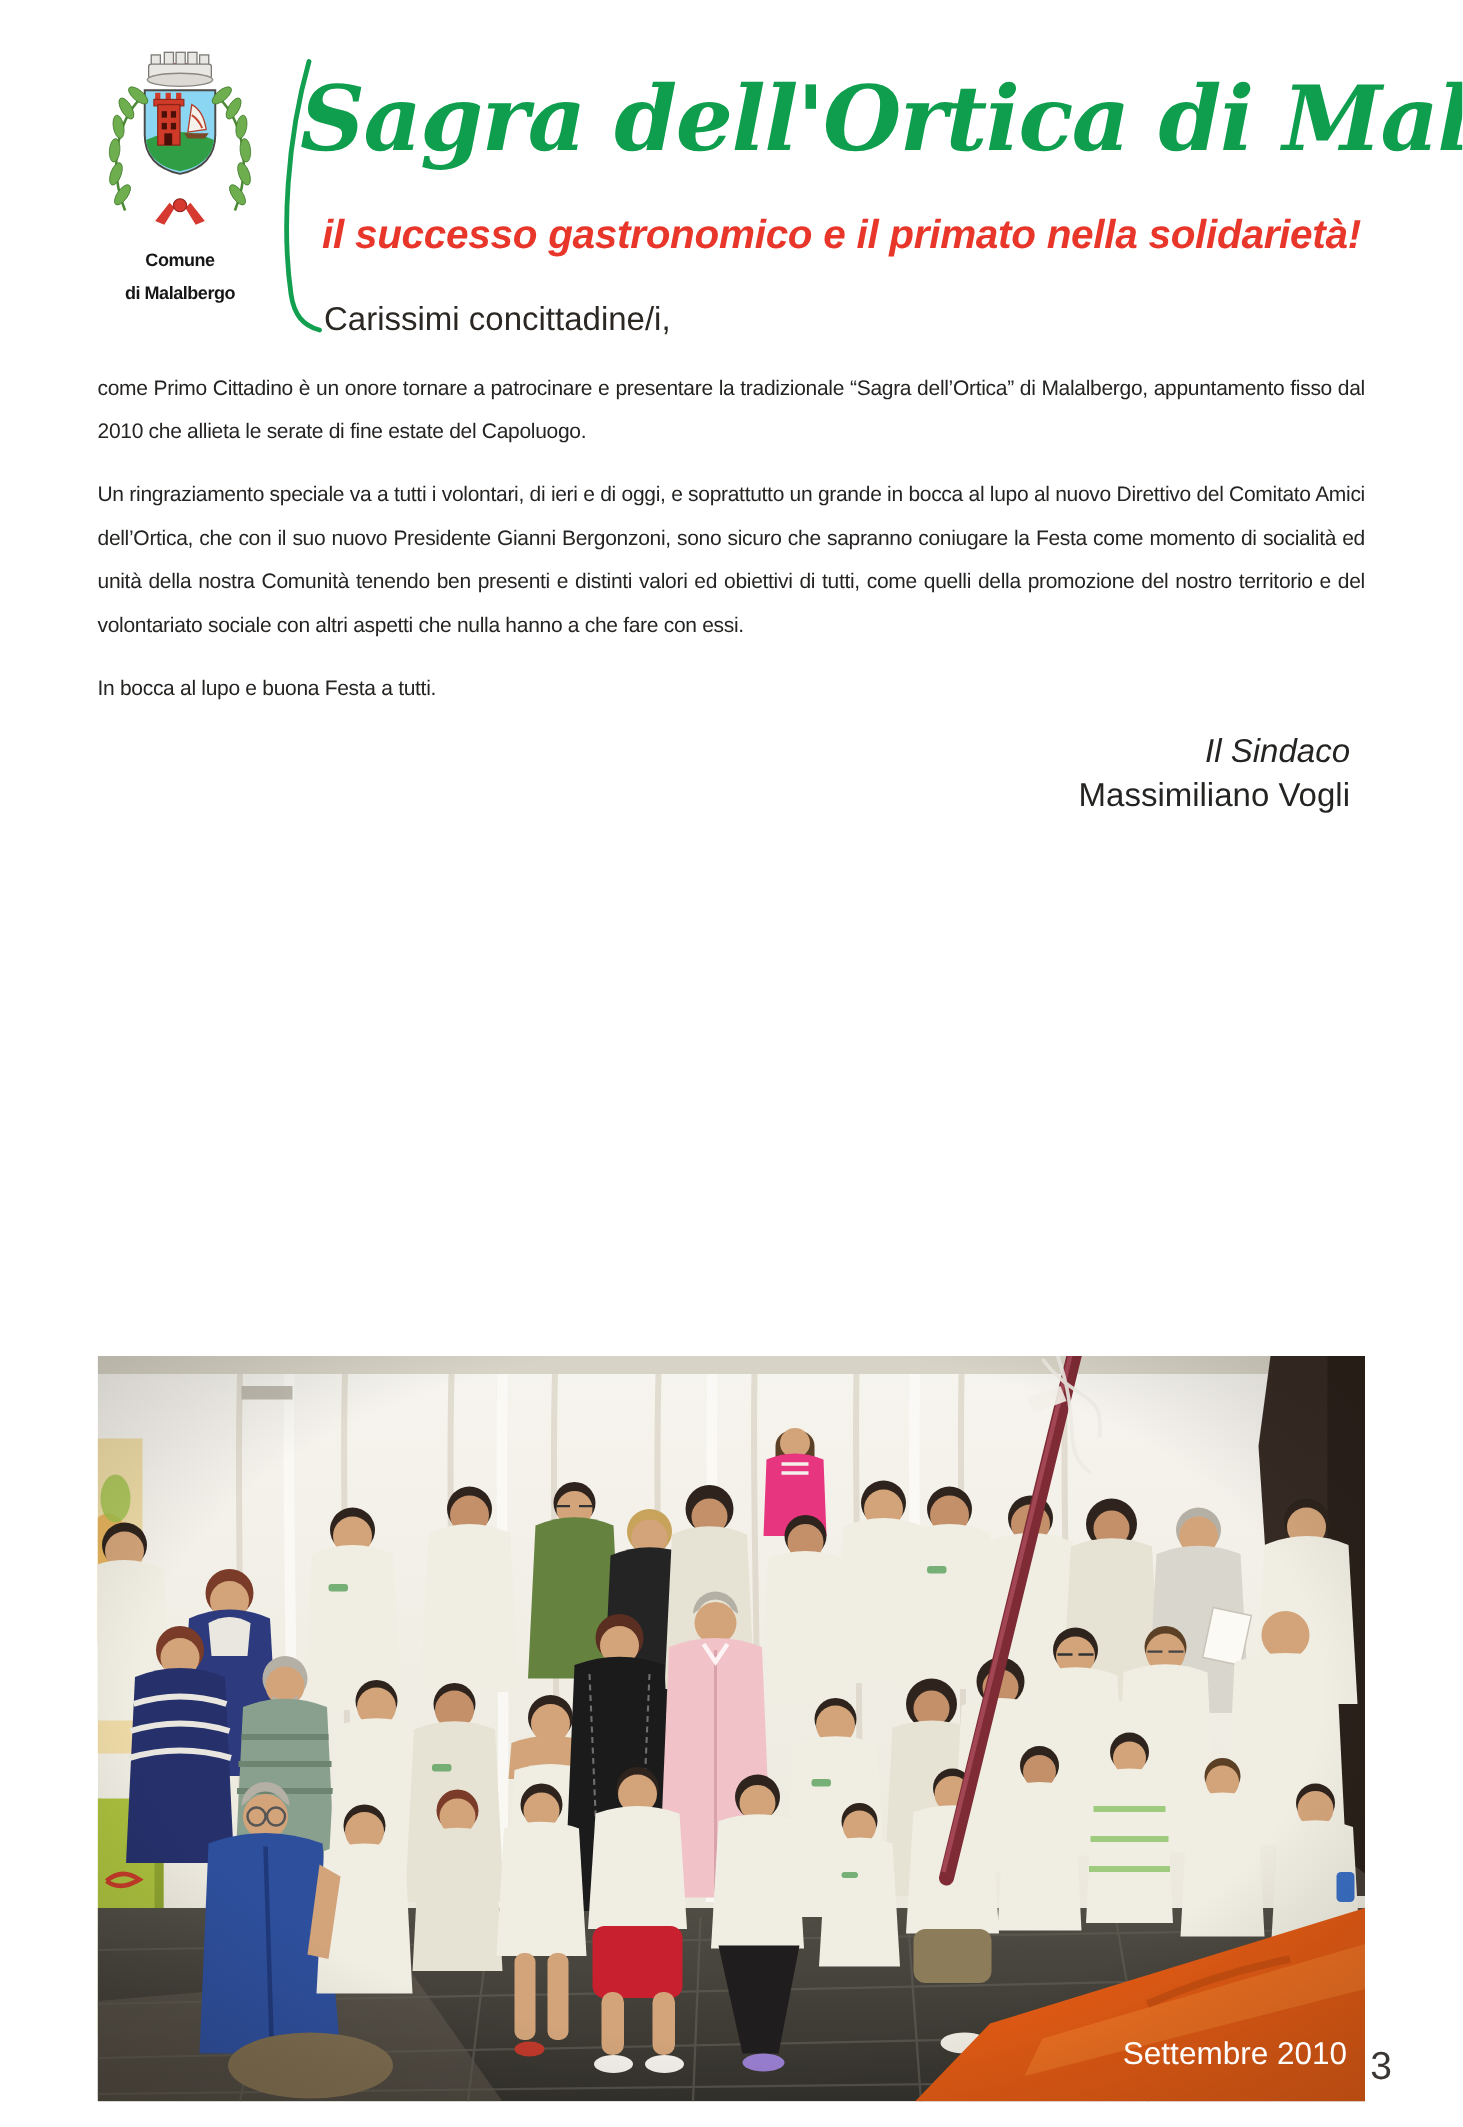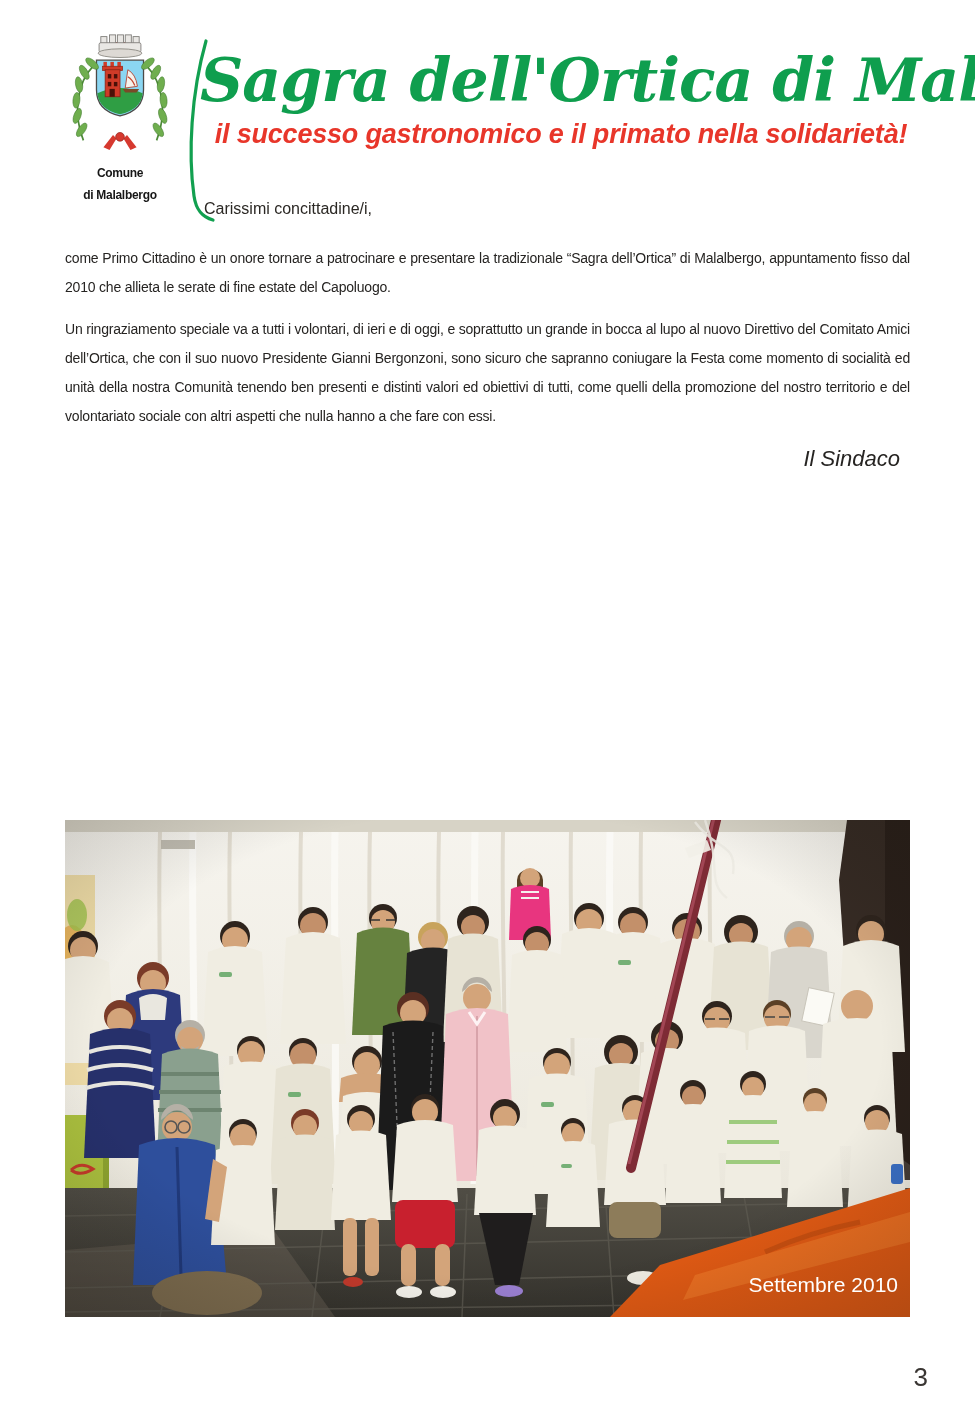--- a/index.html
+++ b/index.html
@@ -15,36 +15,36 @@
   .crest-caption { margin-top:6px; font-weight:bold; font-size:12px; line-height:22px; color:#161616; letter-spacing:-0.3px; }
 
   .separator-svg { position:absolute; left:180px; top:38px; }
 
   .title-block { position:absolute; left:200px; top:46px; width:722px; text-align:center; }
   .main-title {
     font-family:"DejaVu Serif", serif; font-style:italic; font-weight:bold;
     font-size:60px; line-height:1.15; color:#0f9e4e; letter-spacing:-1px; white-space:nowrap;
   }
   .sub-title {
-    margin-top:4px; font-style:italic; font-weight:bold;
+    margin-top:26px; font-style:italic; font-weight:bold;
     font-size:27px; color:#e8362a; letter-spacing:-0.2px; white-space:nowrap;
   }
-  .salutation { position:absolute; left:204px; top:200px; font-size:16px; color:#2b2824;text-align:right; }
+  .salutation { position:absolute; left:216px; top:200px; font-size:22px; color:#2b2824;text-align:right; }
 
   
   .letter { position:absolute; left:65px; top:244px; width:845px; }
   .letter p {
     margin:0 0 13px 0; font-size:14px; line-height:29px;
     text-align:justify; color:#262422; letter-spacing:-0.2px;
   }
   .signature { margin-top:12px; text-align:right; padding-right:10px; font-size:22px; line-height:29px; color:#262422; }
   .signature .role { font-style:italic; }
 
   
-  .photo { position:absolute; left:65px; top:820px; width:911px; height:497px; overflow:hidden; }
+  .photo { position:absolute; left:65px; top:904px; width:911px; height:497px; overflow:hidden; }
   .photo svg { display:block; }
   .ph-caption-text { font-family:"Liberation Sans", sans-serif; font-size:21px; fill:#ffffff; }
 
   
   .ph-skin  { fill:#d3a47a; }
   .ph-skin2 { fill:#c3906a; }
   .ph-tee   { fill:#f0ede2; }
   .ph-tee2  { fill:#e7e3d4; }
   .ph-hdk   { fill:#2e241d; }
   .ph-hbr   { fill:#5b4026; }
@@ -130,22 +130,24 @@
   <div class="title-block">
     <div class="main-title">Sagra dell'Ortica di Malalbergo:</div>
     <div class="sub-title">il successo gastronomico e il primato nella solidarietà!</div>
   </div>
 
   <div class="salutation">Carissimi concittadine/i,</div>
 
   <div class="letter">
     <p>come Primo Cittadino è un onore tornare a patrocinare e presentare la tradizionale “Sagra dell’Ortica” di Malalbergo, appuntamento fisso dal 2010 che allieta le serate di fine estate del Capoluogo.</p>
     <p>Un ringraziamento speciale va a tutti i volontari, di ieri e di oggi, e soprattutto un grande in bocca al lupo al nuovo Direttivo del Comitato Amici dell’Ortica, che con il suo nuovo Presidente Gianni Bergonzoni, sono sicuro che sapranno coniugare la Festa come momento di socialità ed unità della nostra Comunità tenendo ben presenti e distinti valori ed obiettivi di tutti, come quelli della promozione del nostro territorio e del volontariato sociale con altri aspetti che nulla hanno a che fare con essi.</p>
+    <p>In bocca al lupo e buona Festa a tutti.</p>
     <div class="signature">
       <div class="role">Il Sindaco</div>
+      <div class="name">Massimiliano Vogli</div>
     </div>
   </div>
 
   <div class="photo">
     <svg width="845" height="497" viewBox="0 0 845 497" aria-hidden="true">
       <defs>
         <linearGradient id="curtain" x1="0" y1="0" x2="0" y2="1">
           <stop offset="0" stop-color="#f6f4ee"></stop>
           <stop offset="0.6" stop-color="#eeebe1"></stop>
           <stop offset="1" stop-color="#e6e2d5"></stop>

